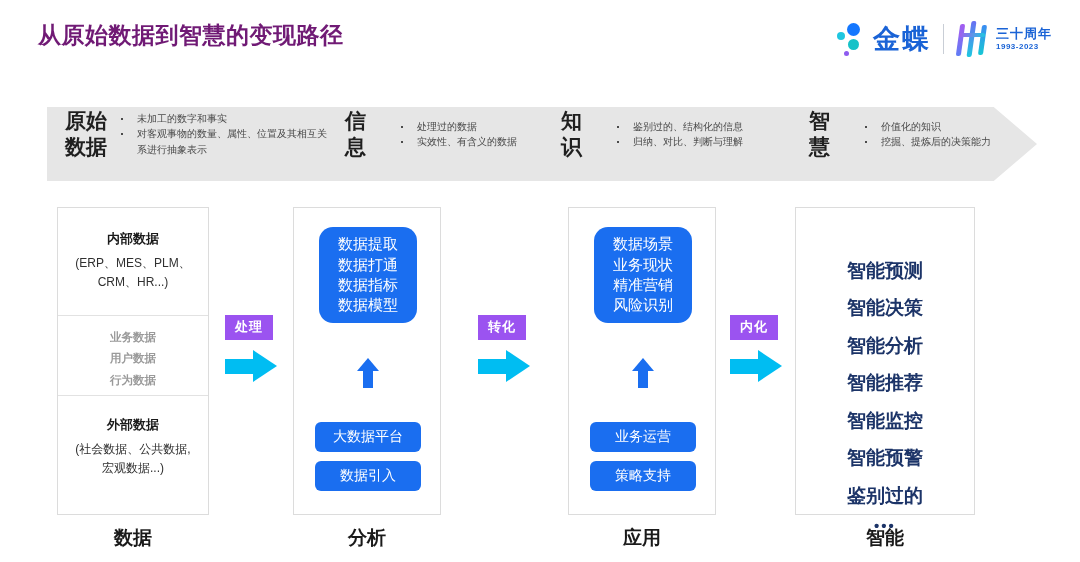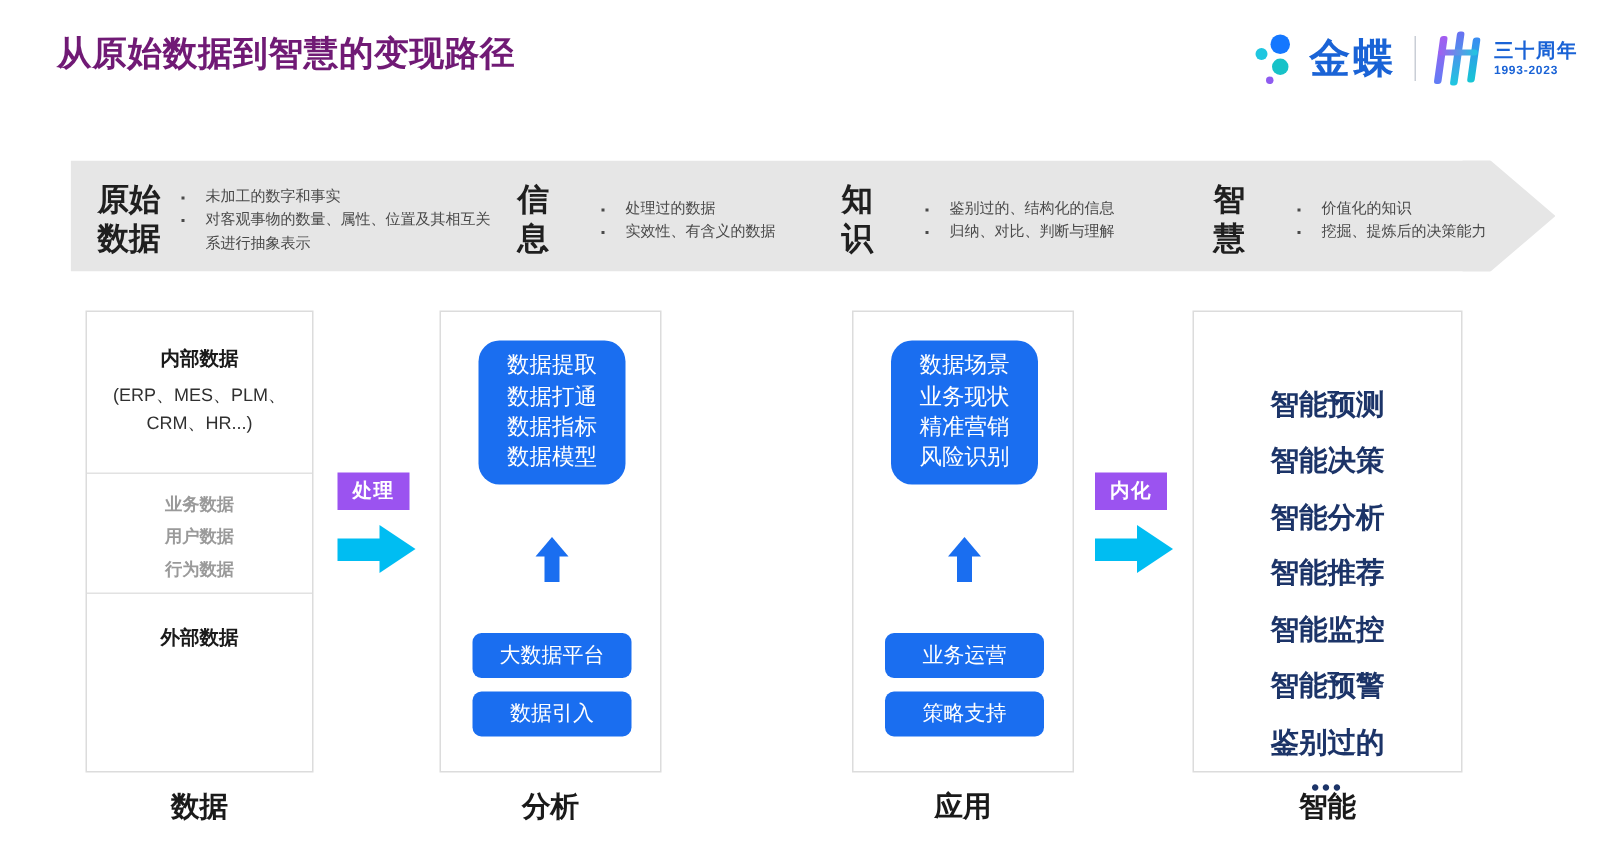--- a/index.html
+++ b/index.html
@@ -42,21 +42,21 @@
   .anniv-cn { font-size: 13px; font-weight: bold; color: #1a63d6; letter-spacing: 1px; }
   .anniv-yr { font-size: 8px; font-weight: bold; color: #1a63d6; letter-spacing: 0.5px; margin-top: 2px; }
 
   
   .banner {
     position: absolute; left: 47px; top: 107px;
     width: 990px; height: 74px;
     background: #e6e6e6;
     clip-path: polygon(0 0, 928px 0, 928px -16px, 990px 37px, 928px 90px, 928px 74px, 0 74px);
   }
-  .banner-inner { position: absolute; left: 47px; top: 118px; width: 990px; height: 58px; display: flex; }
+  .banner-inner { position: absolute; left: 47px; top: 105px; width: 990px; height: 58px; display: flex; }
   .bseg { display: flex; align-items: center; }
   .bseg-title {
     font-size: 21px; font-weight: bold; color: #1f1f1f; line-height: 1.25;
     white-space: pre-line; text-align: left; min-width: 46px;
   }
   .bseg-list { margin-left: 10px; }
   .bseg-li { display: flex; align-items: flex-start; font-size: 10px; color: #4a4a4a; line-height: 1.55; }
   .bullet { width: 2px; height: 2px; background: #4a4a4a; margin: 7px 14px 0 0; flex: none; }
   .bseg-li .txt { max-width: 190px; }
 
@@ -244,20 +244,22 @@
       <div class="c1-sub" style="white-space:pre-line">(ERP、MES、PLM、
 CRM、HR...)</div>
     </div>
     <div class="c1-sec c1-mid">
       <div>业务数据</div>
       <div>用户数据</div>
       <div>行为数据</div>
     </div>
     <div class="c1-sec c1-bot">
       <div class="c1-head">外部数据</div>
+      <div class="c1-sub" style="white-space:pre-line">(社会数据、公共数据,
+宏观数据...)</div>
     </div>
   </div>
   <div class="col-label" id="lbl1">数据</div>
 
   <div class="trans" id="t1">
     <div class="badge">处理</div>
     <div class="bigarrow">
         <span class="bstem"></span>
         <span class="bhead"></span>
       </div>
@@ -269,20 +271,27 @@
 数据指标
 数据模型</div>
   <div class="uparrow" id="up2">
       <span class="head"></span>
       <span class="stem"></span>
     </div>
   <div class="pill" id="p2a">大数据平台</div>
   <div class="pill" id="p2b">数据引入</div>
   <div class="col-label" id="lbl2">分析</div>
 
+  <div class="trans" id="t2">
+    <div class="badge">转化</div>
+    <div class="bigarrow">
+        <span class="bstem"></span>
+        <span class="bhead"></span>
+      </div>
+  </div>
 
   <div class="card" id="card3"></div>
   <div class="bigbox" id="big3" style="white-space:pre-line">数据场景
 业务现状
 精准营销
 风险识别</div>
   <div class="uparrow" id="up3">
       <span class="head"></span>
       <span class="stem"></span>
     </div>

